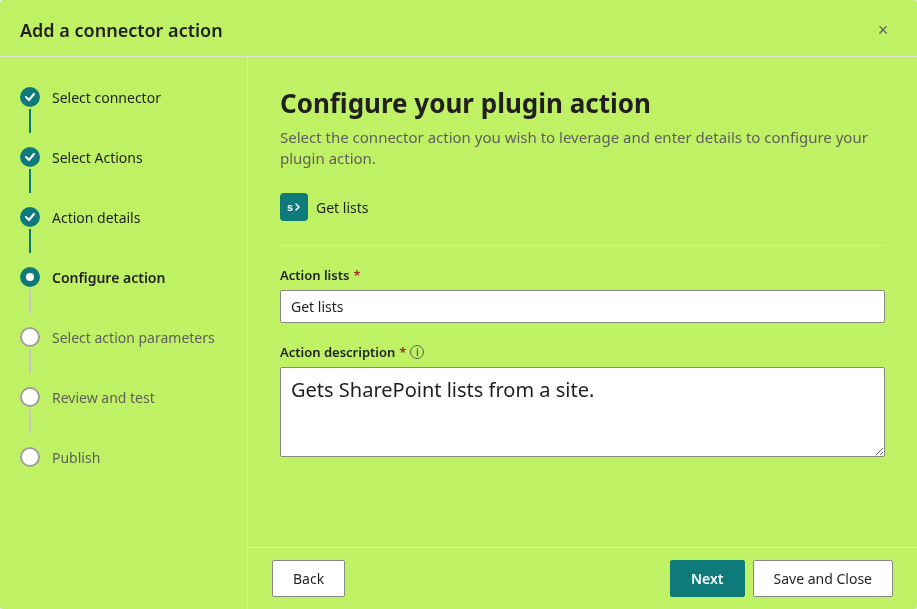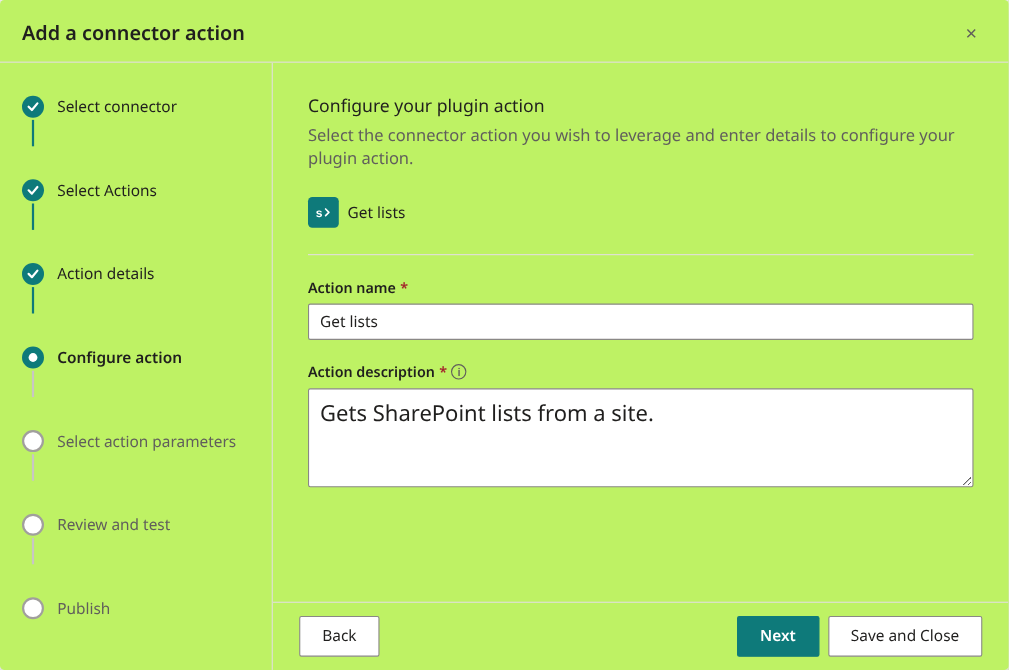--- a/index.html
+++ b/index.html
@@ -54,21 +54,21 @@
       overflow: hidden;
     }
     
     .sidebar {
       width: 248px;
       border-right: 1px solid #e1dfdd;
       padding: 24px 0;
       flex-shrink: 0;
       display: flex;
       flex-direction: column;
-      gap: 16px;
+      gap: 0;
     }
     .step-item {
       display: flex;
       align-items: flex-start;
       padding: 6px 20px;
       position: relative;
       cursor: pointer;
     }
     .step-indicator {
       display: flex;
@@ -128,22 +128,22 @@
       display: flex;
       flex-direction: column;
       overflow: hidden;
     }
     .content-area {
       flex: 1;
       padding: 28px 32px;
       overflow-y: auto;
     }
     .content-title {
-      font-size: 16px;
-      font-weight: 400;
+      font-size: 26px;
+      font-weight: 700;
       color: #201f1e;
       margin-bottom: 6px;
     }
     .content-subtitle {
       font-size: 15px;
       color: #605e5c;
       margin-bottom: 24px;
       line-height: 1.4;
     }
     .action-badge {
@@ -364,21 +364,21 @@
             </svg>
           </div>
           <span class="action-label">Get lists</span>
         </div>
 
         <hr class="divider">
 
         
         <div class="form-group">
           <label class="form-label">
-            <span>Action name</span>
+            <span>Action lists</span>
             <span class="required">*</span>
           </label>
           <input class="form-input" type="text" value="Get lists" style="">
         </div>
 
         
         <div class="form-group">
           <label class="form-label">
             <span>Action description</span>
             <span class="required">*</span>

